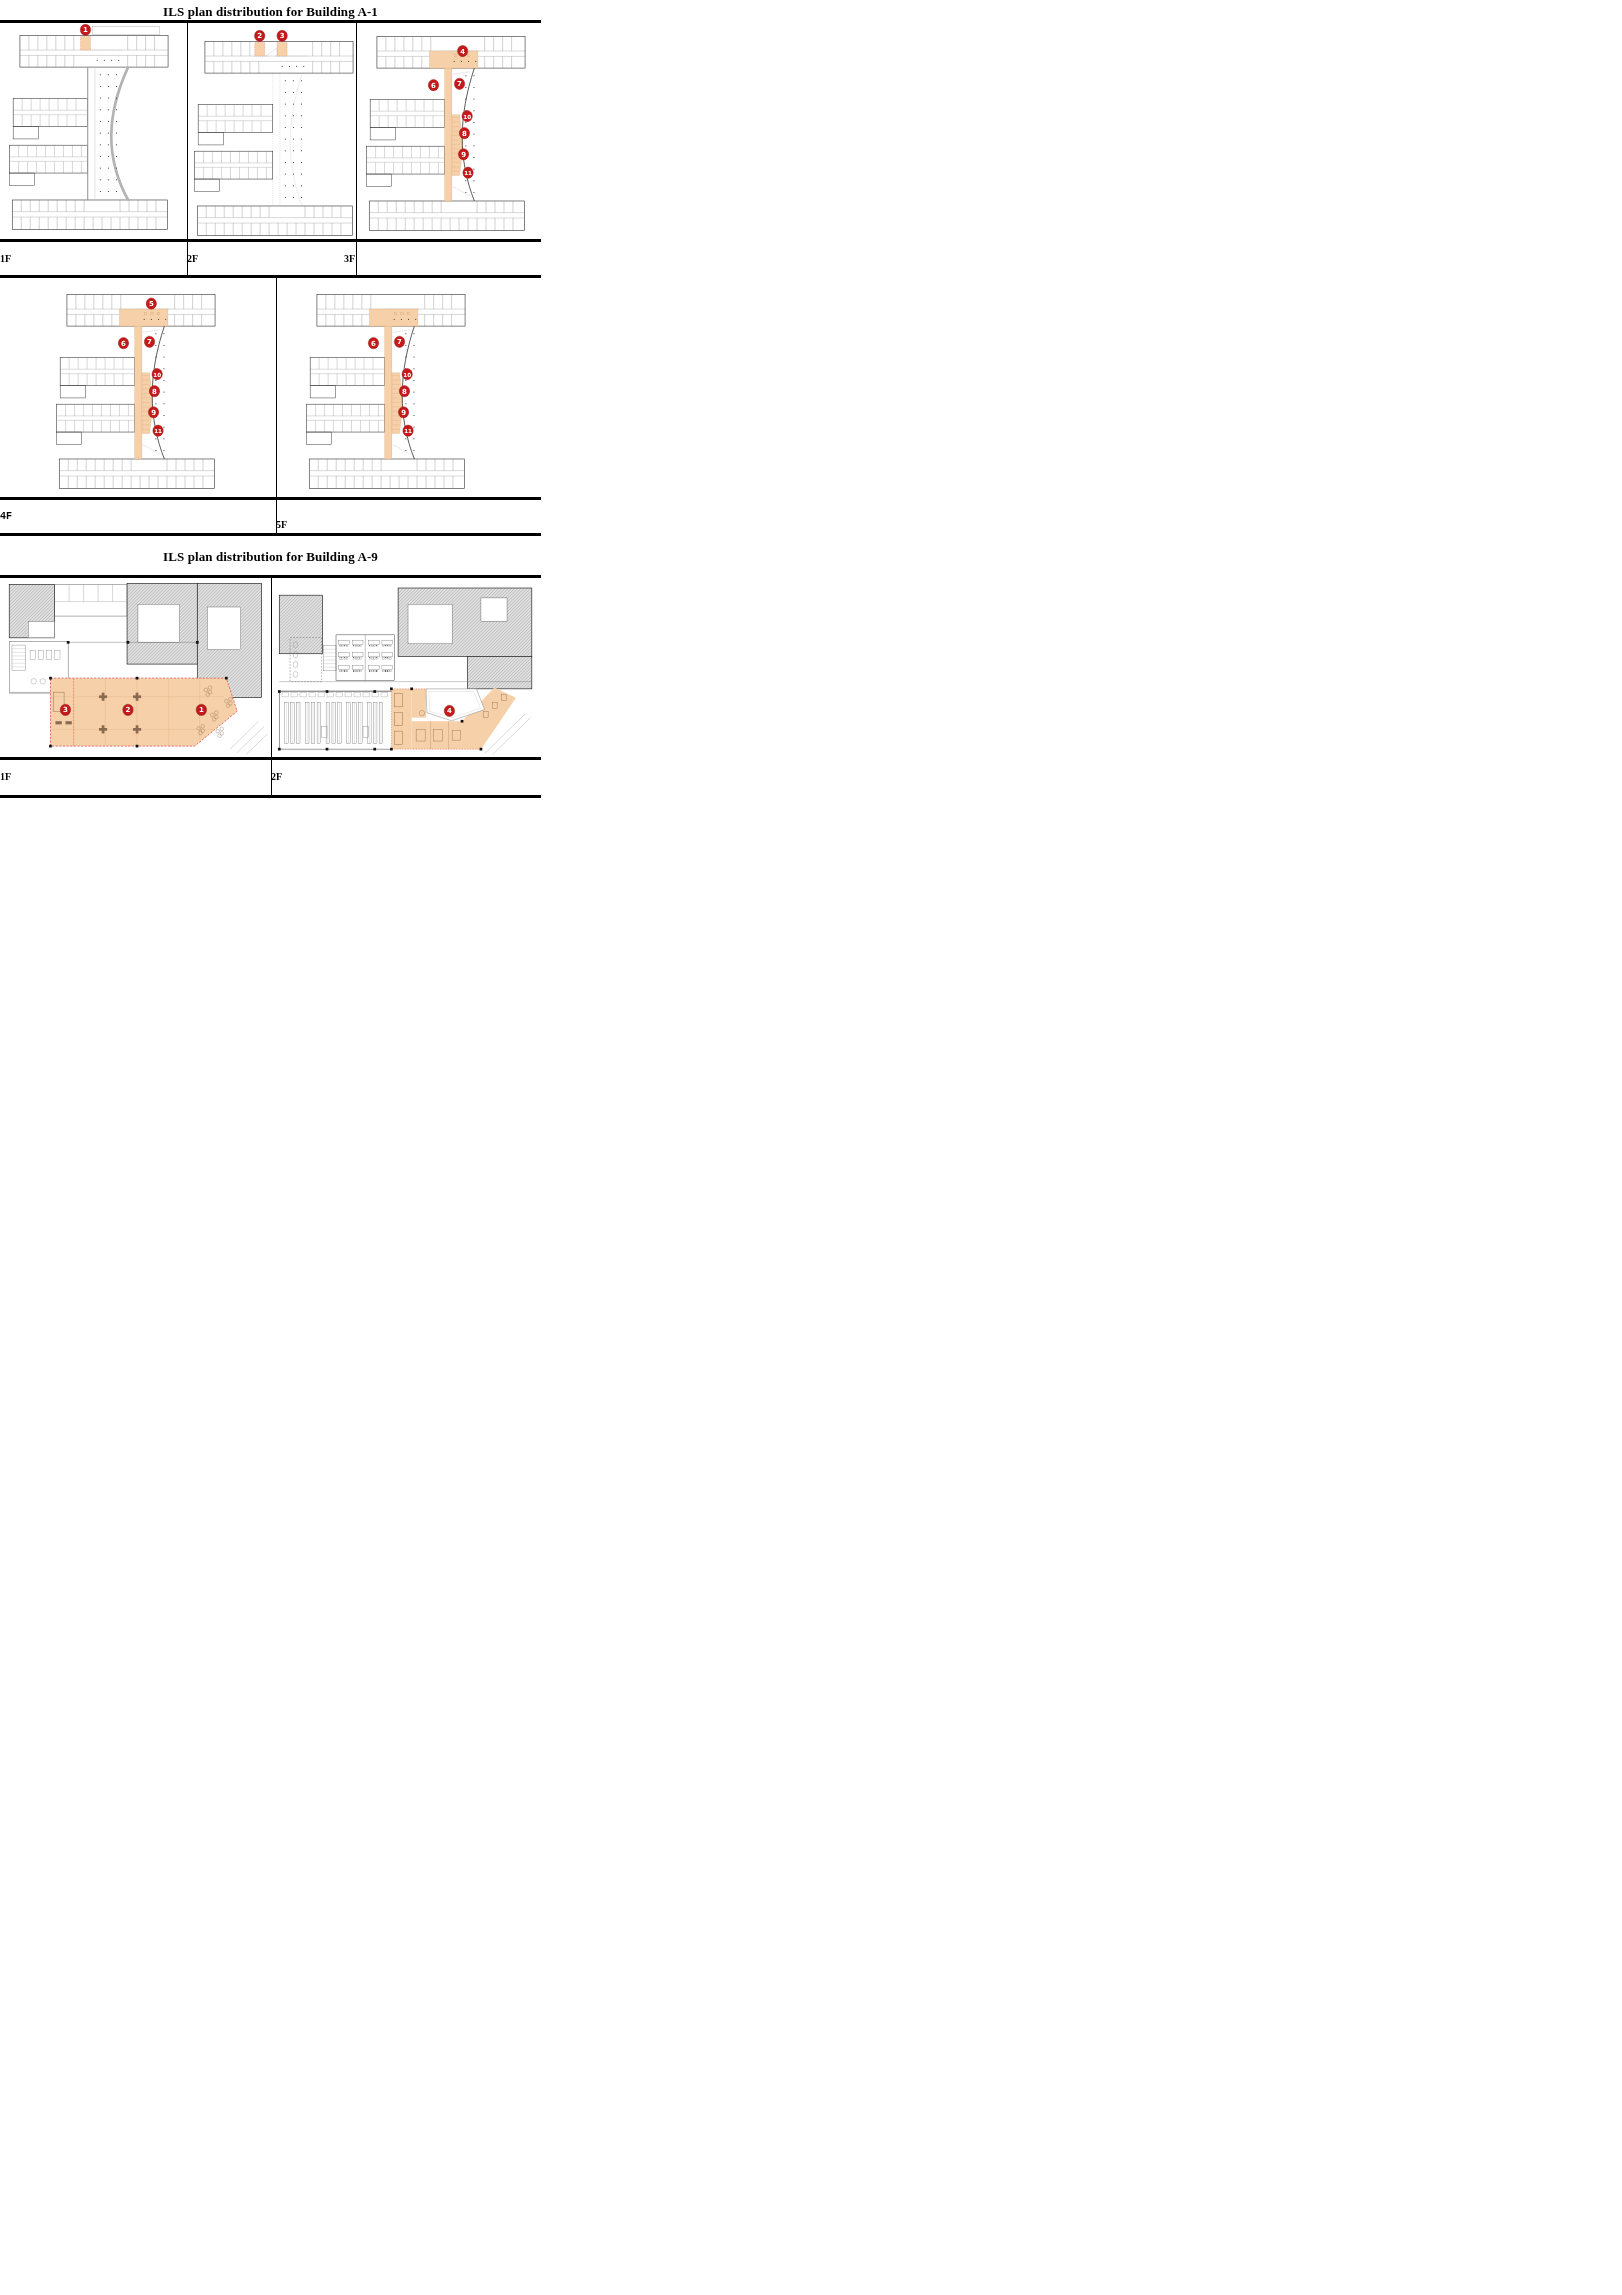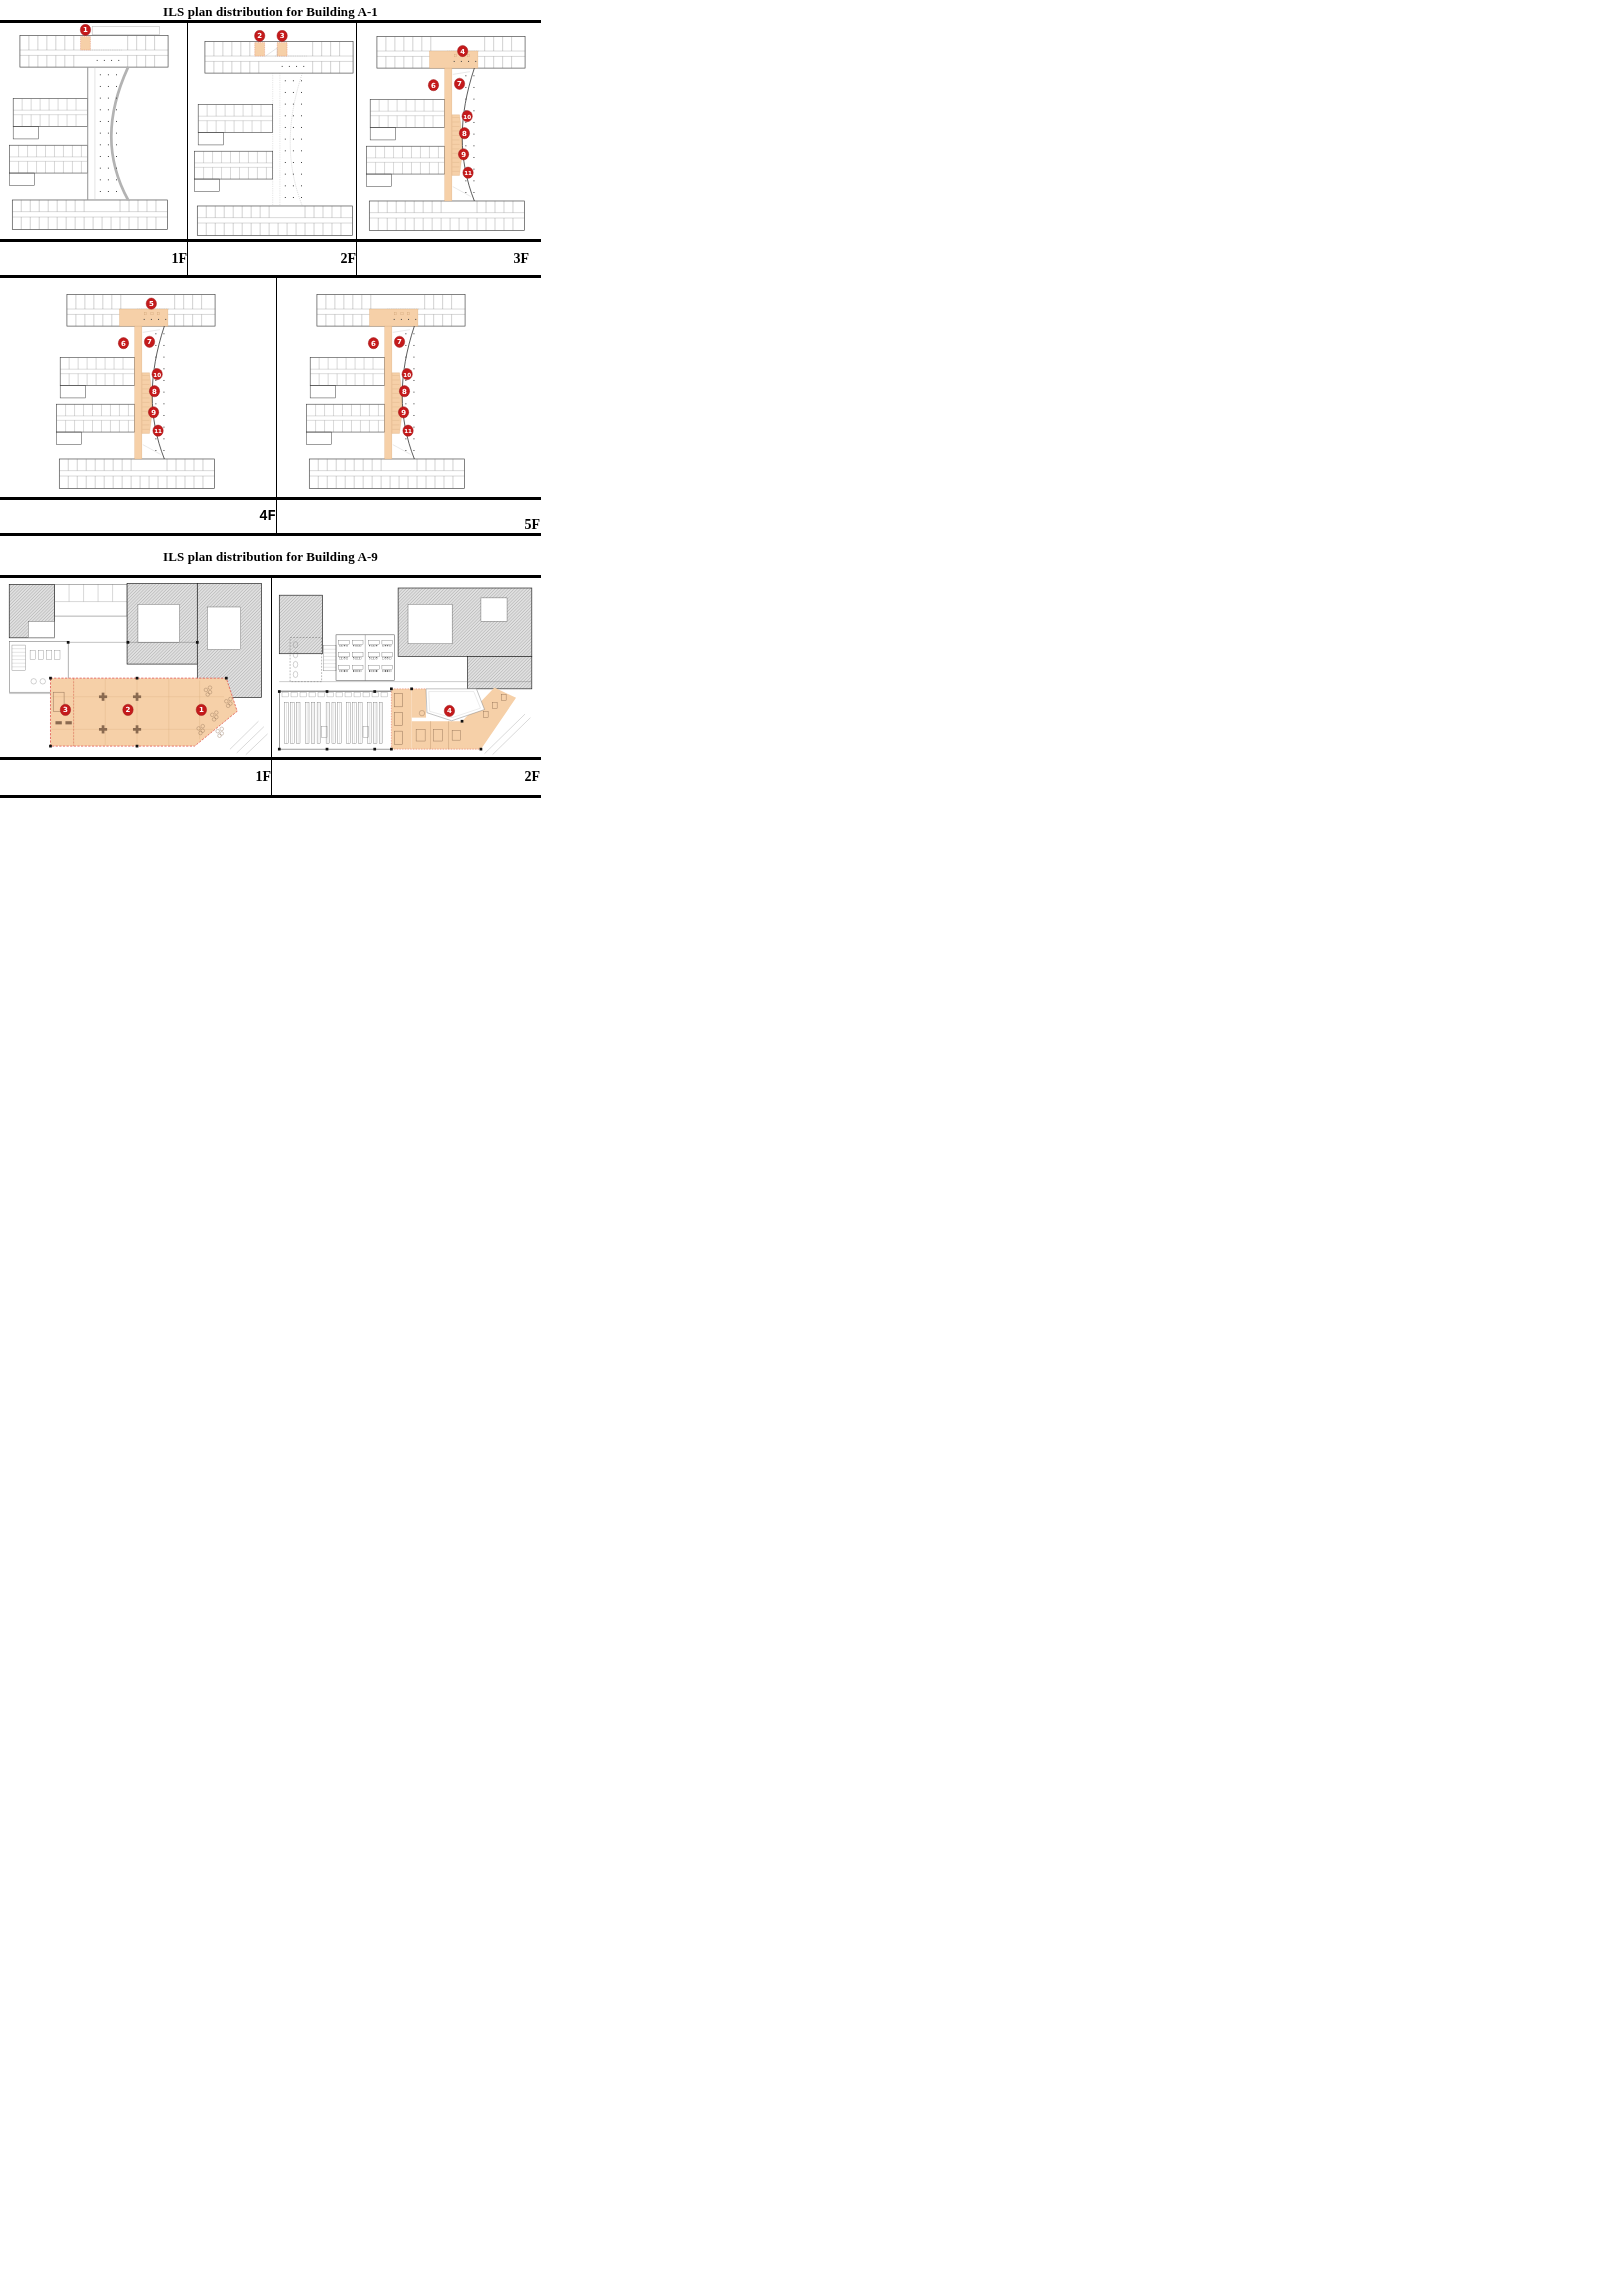--- a/index.html
+++ b/index.html
@@ -4,21 +4,21 @@
 <style>
   html,body{margin:0;padding:0;background:#fff;}
   .page{position:relative;width:541px;height:802px;background:#fff;overflow:hidden;
         font-family:"Liberation Serif",serif;}
   .fig-title{position:absolute;left:0;width:100%;text-align:center;
              font-weight:bold;font-size:13px;color:#000;letter-spacing:0.1px;}
   .hbar{position:absolute;left:0;width:541px;height:3.2px;background:#000;}
   .vbar{position:absolute;width:0.9px;background:#000;}
   .plan{position:absolute;}
   .plan svg{display:block;}
-  .flabel{position:absolute;text-align:right;font-weight:bold;font-size:14px;color:#000;
+  .flabel{position:absolute;text-align:left;font-weight:bold;font-size:10px;color:#000;
           height:35px;line-height:33px;}
 </style>
 </head>
 <body>
 
 <div class="page">
 
   <div class="fig-title" style="top:3.7px;">ILS plan distribution for Building A-1</div>
 
   <div class="hbar" style="top:20px;"></div>

